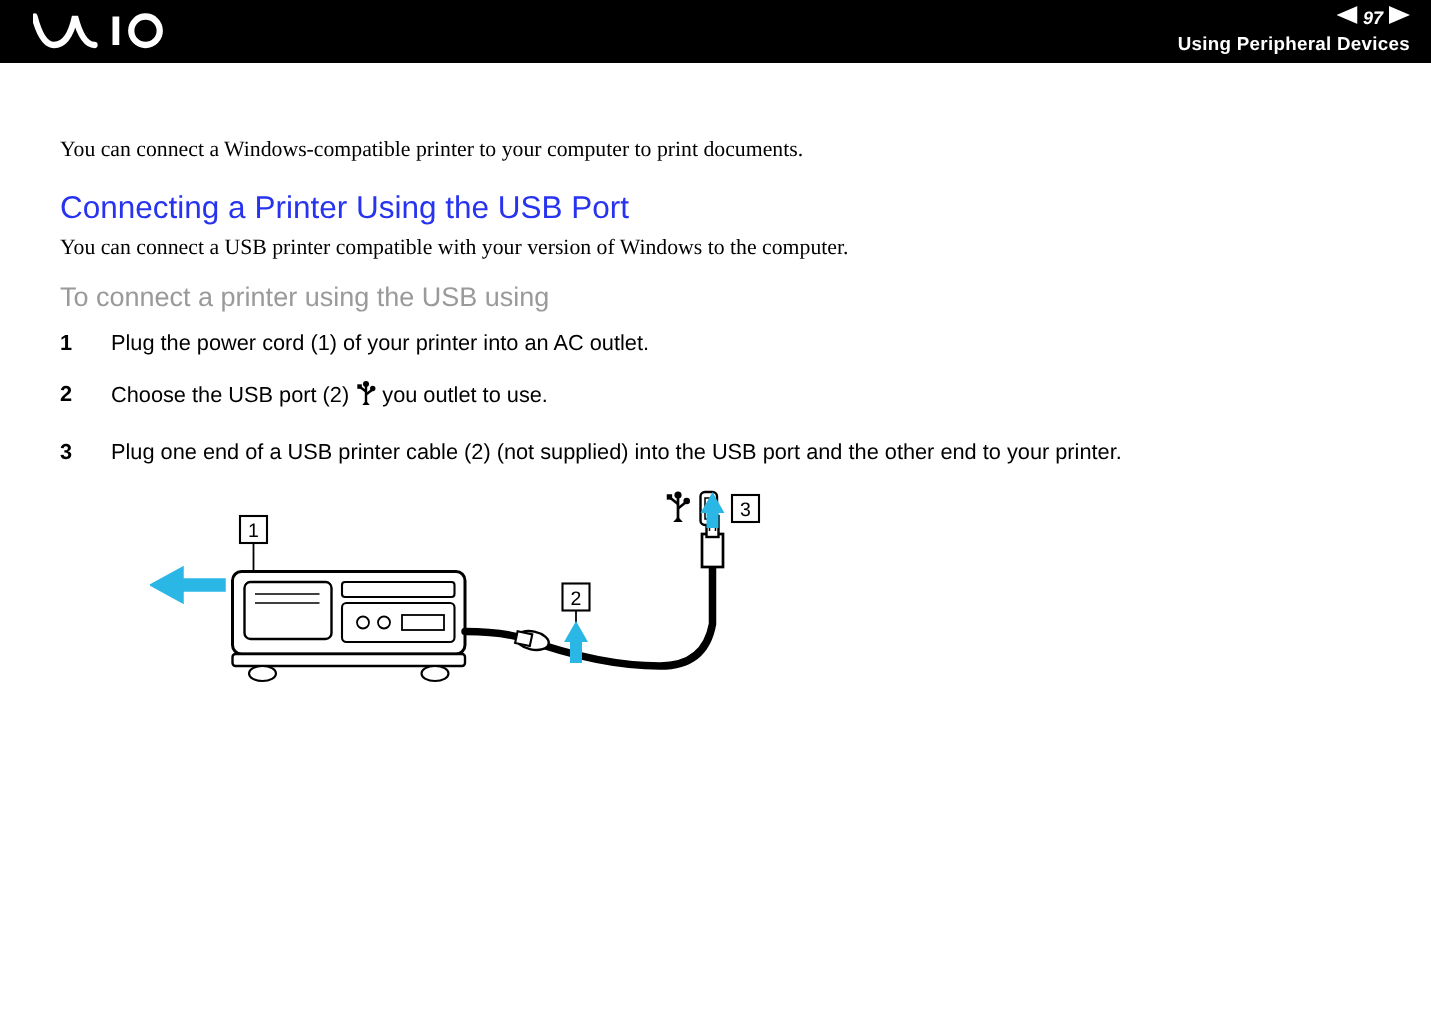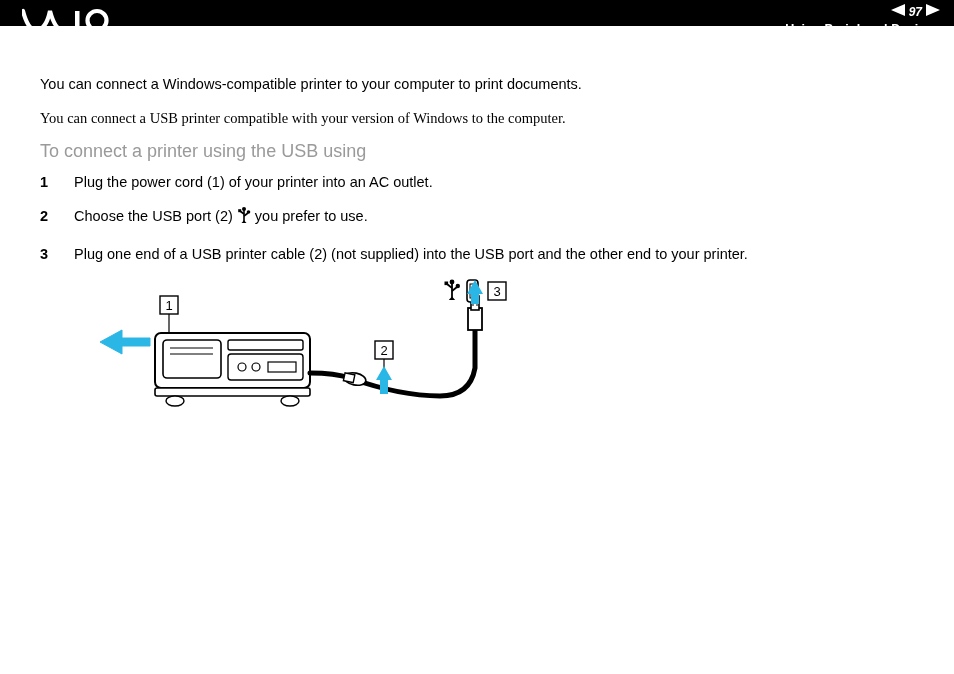--- a/index.html
+++ b/index.html
@@ -7,21 +7,21 @@
   body {
     width: 954px;
     height: 674px;
     font-family: Arial, Helvetica, sans-serif;
     color: #000;
     background: #fff;
     position: relative;
   }
   .header-bar {
     background: #000;
-    height: 26px;
+    height: 42px;
     width: 100%;
     position: relative;
     color: #fff;
   }
   .vaio-logo {
     position: absolute;
     left: 22px;
     top: 8px;
   }
   .header-right {
@@ -51,20 +51,21 @@
     padding: 50px 40px 30px 40px;
   }
   h1.main-heading {
     font-size: 26px;
     font-weight: 400;
     margin: 0 0 8px 0;
   }
   .intro-text {
     font-size: 14.5px;
     margin: 0 0 18px 0;
+    font-family: Liberation Serif, serif;
   }
   h2.sub-heading {
     font-size: 21px;
     font-weight: 400;
     color: #2733ee;
     margin: 0 0 6px 0;
   }
   .sub-intro {
     font-size: 14.5px;
     margin: 0 0 14px 0;
@@ -132,36 +133,37 @@
           </svg>
       </span>
     </div>
     <div class="section-label">Using Peripheral Devices</div>
   </div>
 </div>
 
 <div class="content">
   <p class="intro-text">You can connect a Windows-compatible printer to your computer to print documents.</p>
 
+  <h2 class="sub-heading">Connecting a Printer Using the USB Port</h2>
   <p class="sub-intro">You can connect a USB printer compatible with your version of Windows to the computer.</p>
 
   <h3 class="proc-heading">To connect a printer using the USB using</h3>
 
   <ol class="steps">
     <li>Plug the power cord (1) of your printer into an AC outlet.</li>
     <li>
       <span>Choose the USB port (2) </span><span class="usb-inline"><svg width="14" height="18" viewBox="0 0 14 18">
             <circle cx="7" cy="3" r="2" fill="#000"></circle>
             <line x1="7" y1="3" x2="7" y2="17" stroke="#000" stroke-width="1.6"></line>
             <path d="M7 8 L3 5" stroke="#000" stroke-width="1.6" fill="none"></path>
             <rect x="1.2" y="3.2" width="3" height="3" fill="#000"></rect>
             <path d="M7 10 L11 7" stroke="#000" stroke-width="1.6" fill="none"></path>
             <circle cx="11.5" cy="6" r="1.8" fill="#000"></circle>
             <polygon points="4.5,17 9.5,17 7,14.2" fill="#000"></polygon>
-          </svg></span><span> you prefer to use.</span>
+          </svg></span><span> you outlet to use.</span>
     </li>
     <li>Plug one end of a USB printer cable (2) (not supplied) into the USB port and the other end to your printer.</li>
   </ol>
 
   <div class="diagram">
     <svg width="420" height="150" viewBox="0 0 420 150">
 
       <rect x="60" y="18" width="18" height="18" fill="#fff" stroke="#000" stroke-width="1.4"></rect>
       <text x="69" y="32" text-anchor="middle" font-family="Arial" font-size="13">1</text>
       <line x1="69" y1="36" x2="69" y2="60" stroke="#000" stroke-width="1.2"></line>

